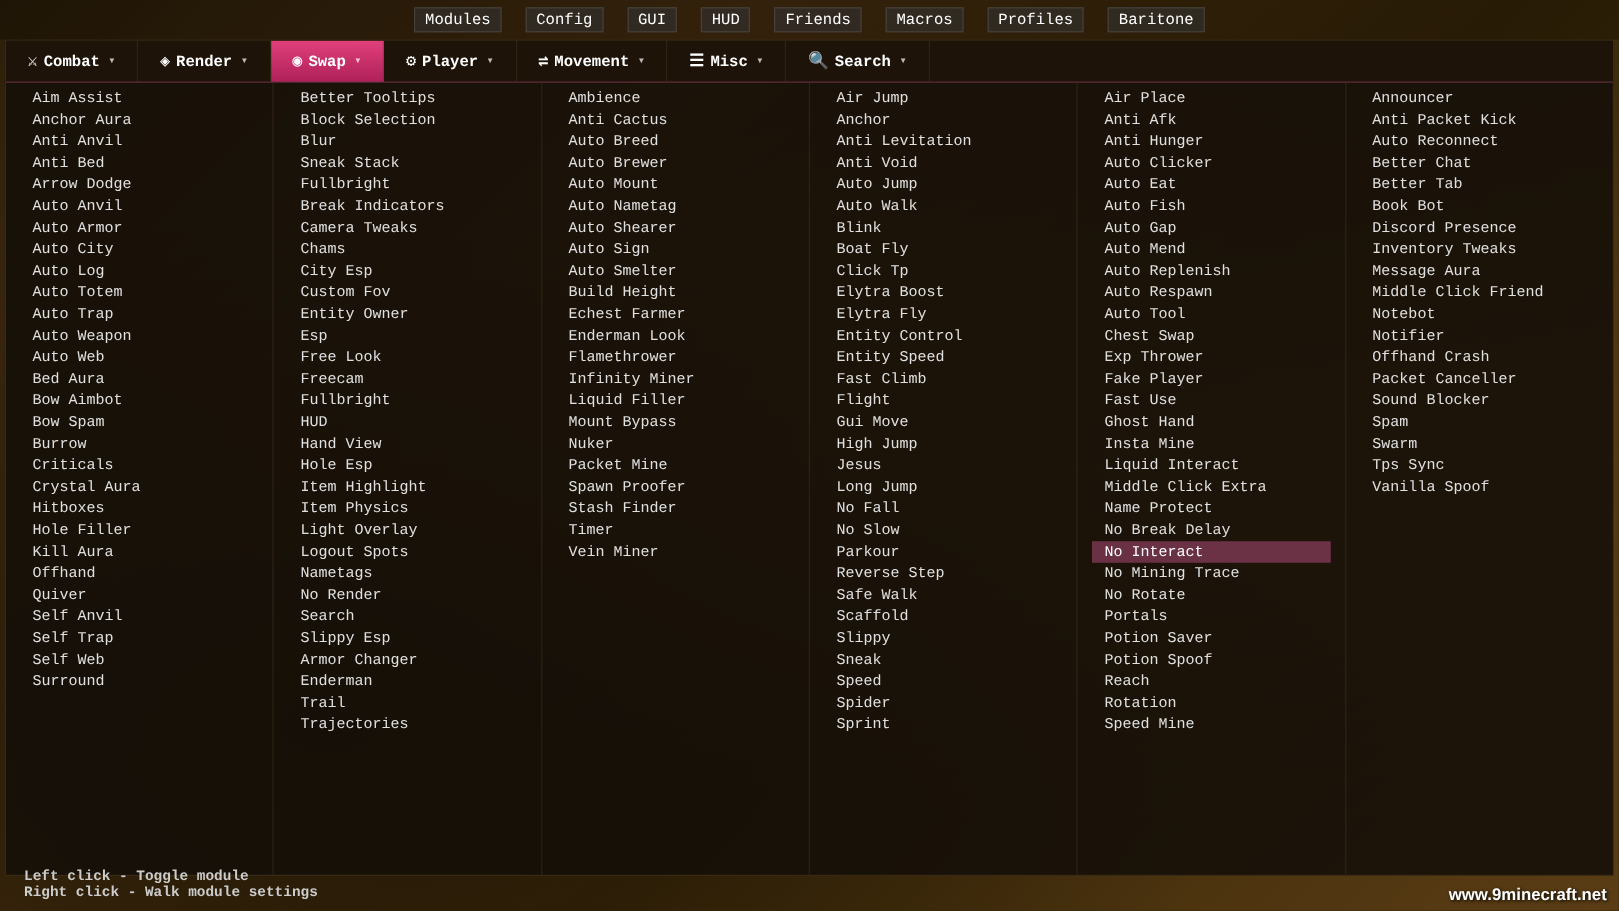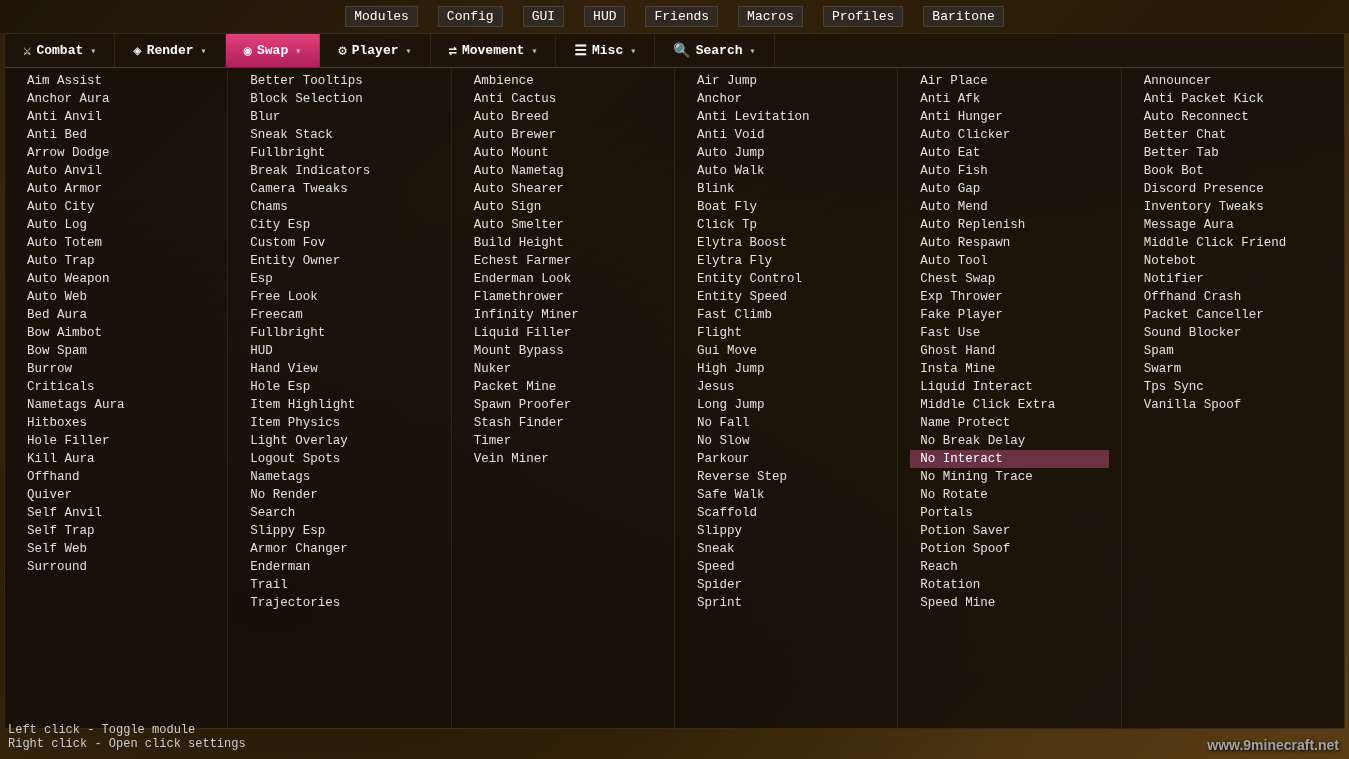--- a/index.html
+++ b/index.html
@@ -126,42 +126,43 @@
 
     .col-item.highlighted {
       background: rgba(255,105,180,0.35);
       color: #fff;
     }
 
     
     .bottom-hint {
       position: absolute;
       bottom: 8px;
-      left: 8px;
+      left: 20px;
       color: #ccc;
       font-size: 12px;
       font-family: 'Courier New', monospace;
       z-index: 10;
+      font-weight: bold;
     }
 
     
     .watermark {
       position: absolute;
       bottom: 6px;
       right: 10px;
       color: #fff;
       font-size: 14px;
       font-family: Arial, sans-serif;
       font-weight: bold;
       z-index: 10;
       text-shadow: 1px 1px 3px #000;
     }
 
     .watermark span {
-      color: #a3a3a3;
+      color: #ffffff;
       text-align: center;
     }
   </style>
 </head>
 <body>
 
 <div class="bg"></div>
 
 <div class="top-menu">
 <div class="top-menu-item">Modules</div>
@@ -227,21 +228,21 @@
         <div class="col-item">Auto Log</div>
         <div class="col-item">Auto Totem</div>
         <div class="col-item">Auto Trap</div>
         <div class="col-item">Auto Weapon</div>
         <div class="col-item">Auto Web</div>
         <div class="col-item">Bed Aura</div>
         <div class="col-item">Bow Aimbot</div>
         <div class="col-item">Bow Spam</div>
         <div class="col-item">Burrow</div>
         <div class="col-item">Criticals</div>
-        <div class="col-item">Nametags Aura</div>
+        <div class="col-item">Crystal Aura</div>
         <div class="col-item">Hitboxes</div>
         <div class="col-item">Hole Filler</div>
         <div class="col-item">Kill Aura</div>
         <div class="col-item">Offhand</div>
         <div class="col-item">Quiver</div>
         <div class="col-item">Self Anvil</div>
         <div class="col-item">Self Trap</div>
         <div class="col-item">Self Web</div>
         <div class="col-item">Surround</div>
       </div>
@@ -384,18 +385,18 @@
         <div class="col-item">Spam</div>
         <div class="col-item">Swarm</div>
         <div class="col-item">Tps Sync</div>
         <div class="col-item">Vanilla Spoof</div>
       </div>
     </div>
 </div>
 
 <div class="bottom-hint">
   <div>Left click - Toggle module</div>
-  <div>Right click - Open click settings</div>
+  <div>Right click - Walk module settings</div>
 </div>
 
 <div class="watermark">
   <span>www.9minecraft.net</span>
 </div>
 
 </body></html>

